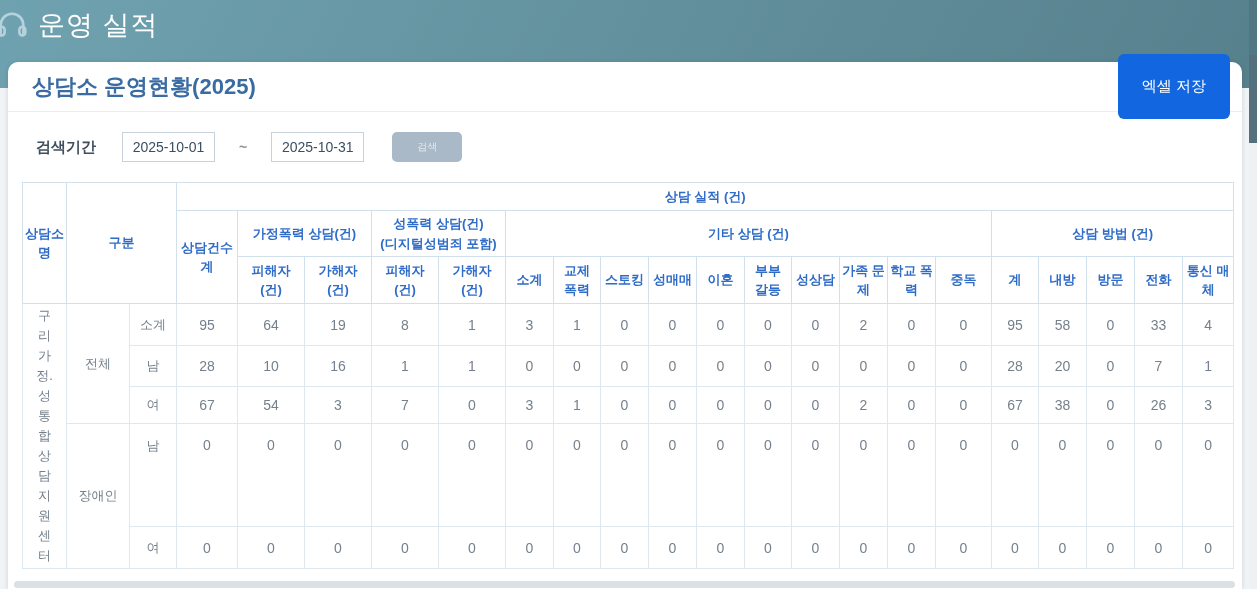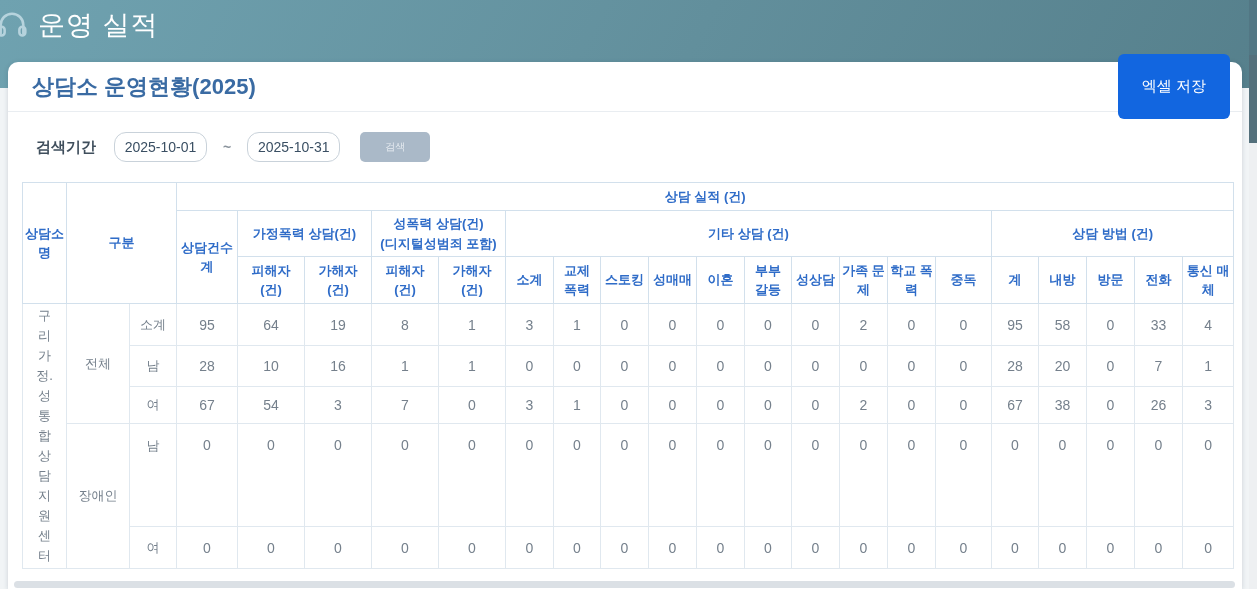--- a/index.html
+++ b/index.html
@@ -32,25 +32,25 @@
     display:flex; align-items:center; justify-content:space-between;
     padding: 12px 12px 12px 24px;
     border-bottom: 1px solid #e9edf1;
     height: 50px;
   }
   .panel-title { color:#3a6ba3; font-size:22px; font-weight:700; }
   .btn-excel {
     background:#1266e0; color:#fff; border:none; border-radius:6px;
     padding: 23px 24px; font-size:15px; cursor:pointer;
   }
-  .search-row { display:flex; align-items:center; gap:16px; padding: 20px 24px 0 28px; height:50px; }
+  .search-row { display:flex; align-items:center; gap:24px; padding: 20px 24px 0 28px; height:50px; }
   .search-label { font-size:15px; font-weight:700; color:#3f4e5c; margin-right:2px; }
   .date-input {
     width:93px; height:30px; text-align:center;
-    border:1px solid #c9d2da; border-radius:12px;
+    border:1px solid #c9d2da; border-radius:0;
     font-size:14px; color:#3a4f63; font-family:inherit; background:#fff;
   }
   .tilde { color:#8a939c; font-size:14px; font-weight:700; }
   .btn-search {
     background:#aab9c8; color:#e7ecf1; border:none; border-radius:5px;
     width:70px; height:30px; font-size:10px; margin-left:4px; cursor:pointer;
   }
 
   
   .table-wrap { padding: 20px 0 0 14px; }

